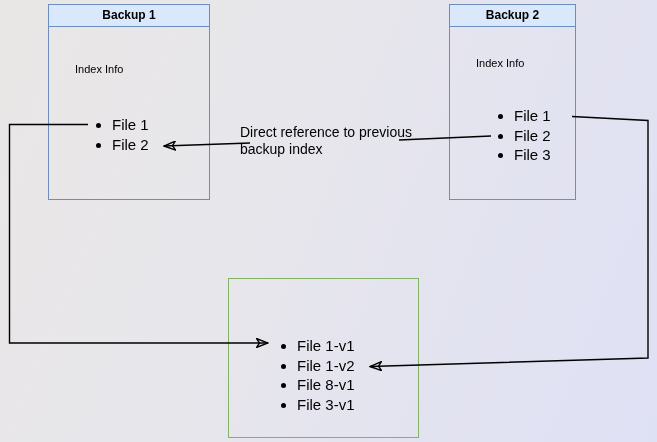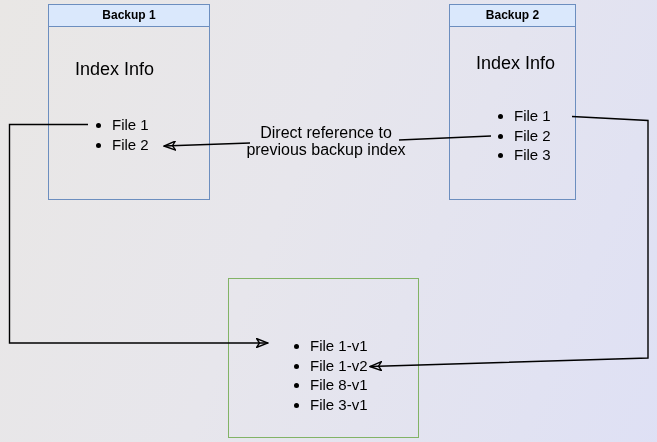--- a/index.html
+++ b/index.html
@@ -16,34 +16,34 @@
   .box.blue{border-color:var(--blue-border,#6c8ebf);}
   .box.green{border-color:var(--green-border,#82b366);}
   .box-header{
     position:absolute;left:0;right:0;top:0;
     border-bottom:1px solid;
     font-weight:bold;font-size:12px;text-align:center;
     box-sizing:border-box;
   }
   .blue .box-header{background:var(--blue-fill,#dae8fc);border-color:var(--blue-border,#6c8ebf);height:22px;line-height:21px;}
   .green .box-header{background:var(--green-fill,#d5e8d4);border-color:var(--green-border,#82b366);height:25px;line-height:24px;}
-  .subtitle{position:absolute;font-size:18px;line-height:18px;white-space:nowrap;}
+  .subtitle{position:absolute;font-size:11px;line-height:18px;white-space:nowrap;}
   ul.items{position:absolute;margin:0;padding:0 0 0 15px;list-style:disc;}
   ul.items li{font-size:15px;line-height:19.5px;white-space:nowrap;}
   #backup1{left:48px;top:4px;width:162px;height:196px;}
   #backup1 .subtitle{left:26px;top:55px;}
   #backup1 ul.items{left:48px;top:110px;}
   #backup2{left:449px;top:4px;width:127px;height:196px;}
   #backup2 .subtitle{left:26px;top:49px;}
   #backup2 ul.items{left:49px;top:101px;}
   #dedup{left:228px;top:278px;width:191px;height:160px;}
-  #dedup ul.items{left:66px;top:57px;}
+  #dedup ul.items{left:53px;top:57px;}
   .edge-label{
     position:absolute;left:240px;top:124px;width:172px;
-    font-size:16px;line-height:17px;text-align:center;
+    font-size:14px;line-height:17px;text-align:left;
     z-index:4;
   }
   svg.connectors{position:absolute;left:0;top:0;z-index:3;pointer-events:none;}
   svg.connectors path{fill:none;stroke:#000;stroke-width:1.4;}
 </style>
 </head>
 <body>
 
 <div class="canvas">
 

